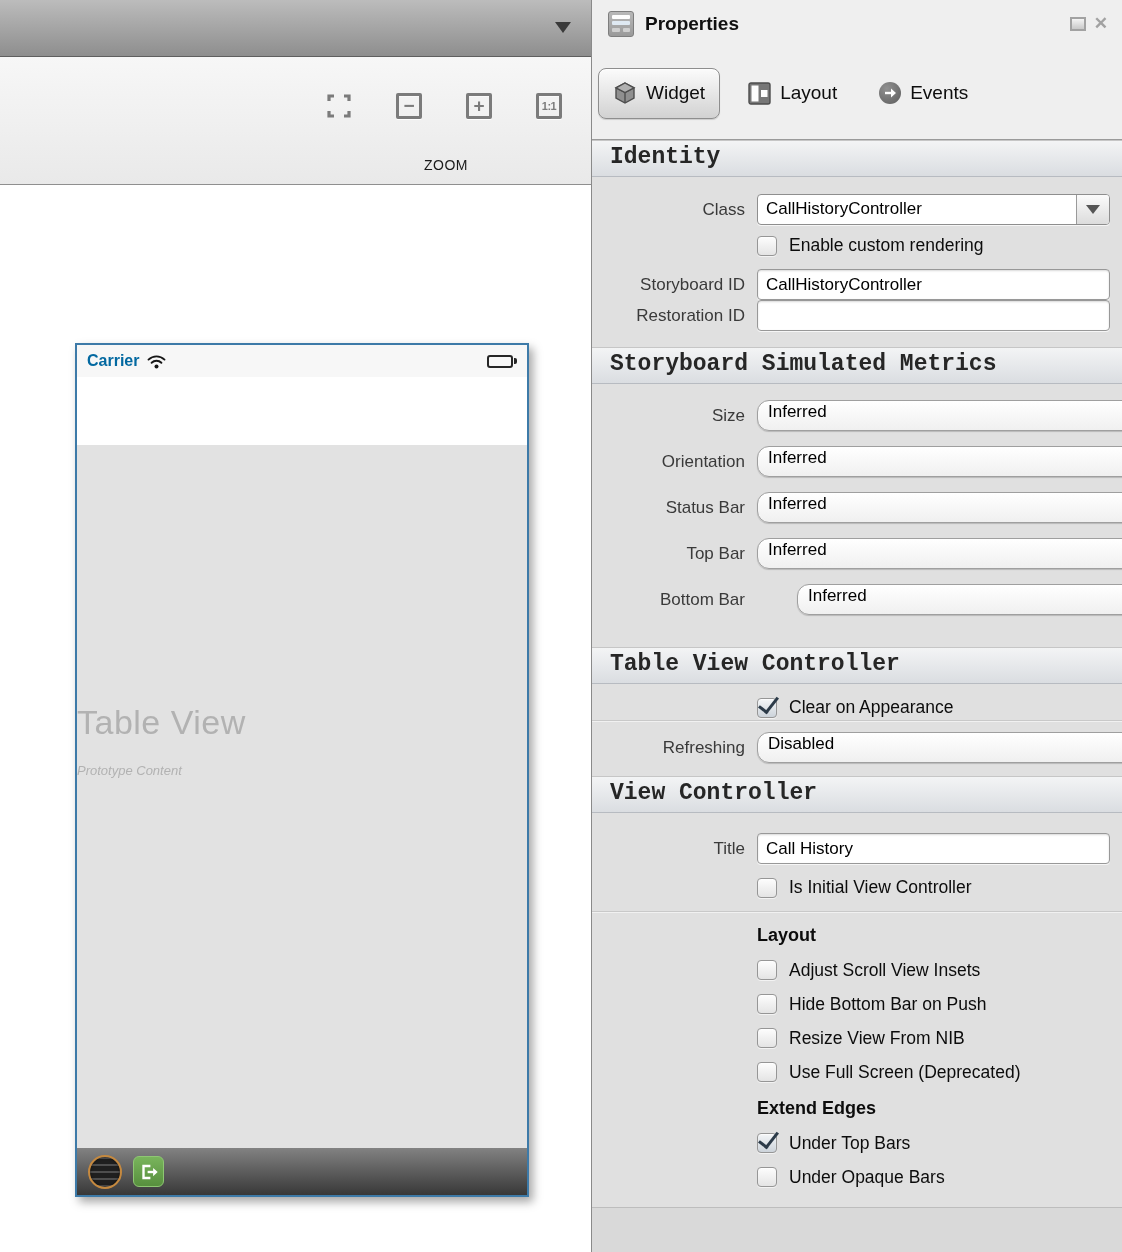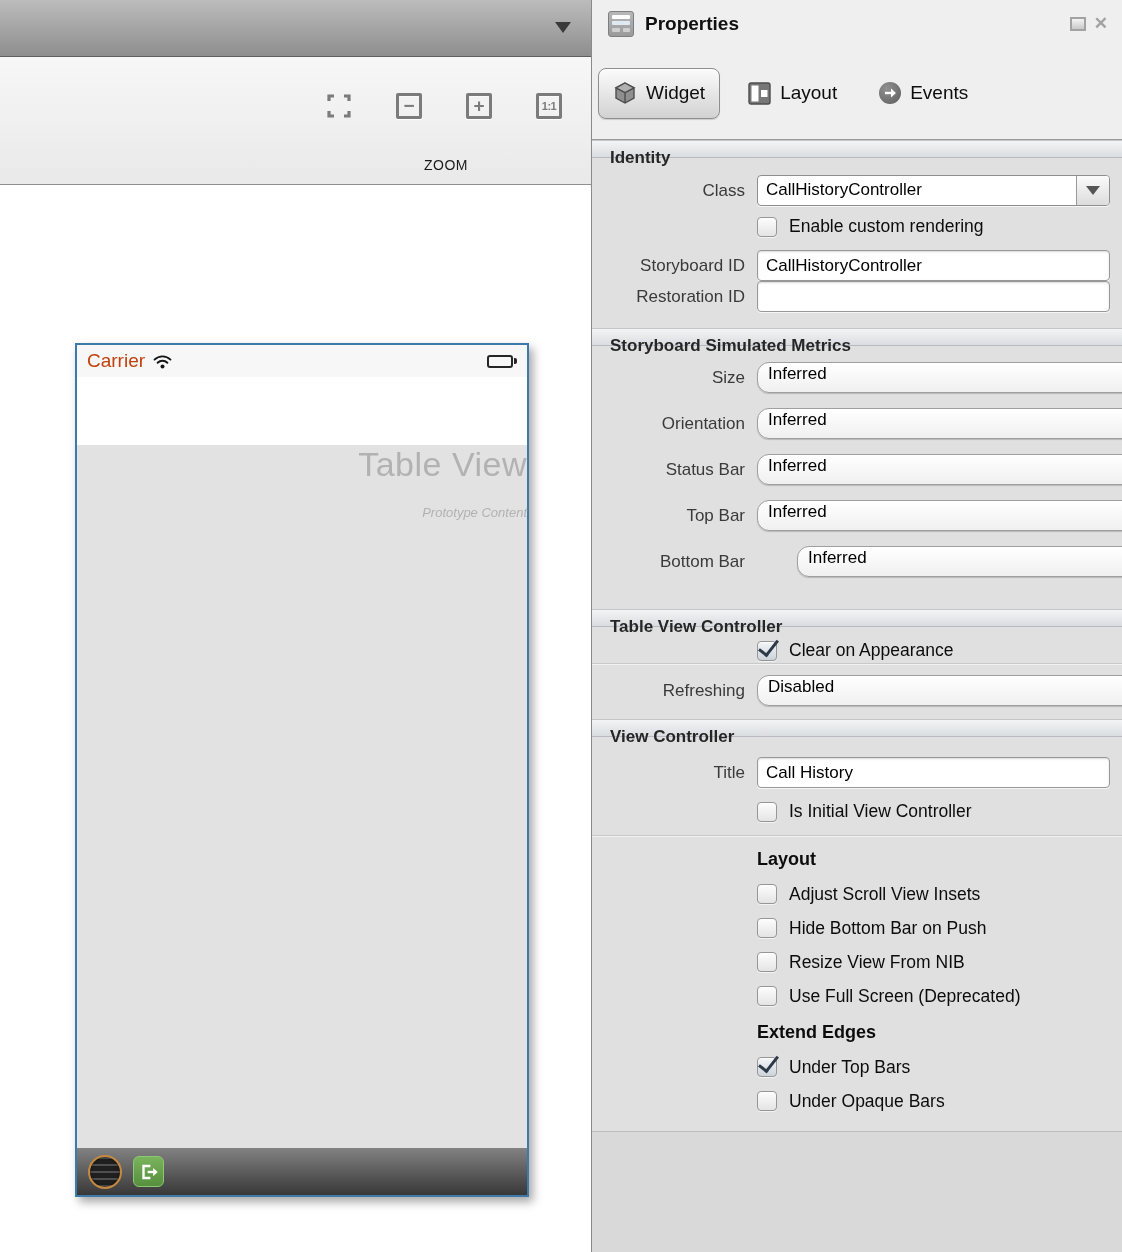--- a/index.html
+++ b/index.html
@@ -25,31 +25,31 @@
   .zoom-glyph.small { font-size:11px; letter-spacing:-0.5px; margin-top:0; }
   .zoom-label { position:absolute; top:100px; left:406px; width:80px; text-align:center;
     font-size:14px; letter-spacing:.5px; color:#1a1a1a; }
 
   .canvas { flex:1; background:#ffffff; position:relative; }
   .scene { position:absolute; left:75px; top:158px; width:454px; height:854px;
     border:2px solid #3d7aa8; background:#e2e2e2; display:flex; flex-direction:column;
     box-shadow:4px 5px 9px rgba(0,0,0,.35); cursor:default; }
   .statusbar { height:32px; background:#f7f7f7; display:flex; align-items:center;
     padding:0 10px; flex:none; }
-  .carrier { font-size:19px; font-weight:normal; color:#c2410c; }
+  .carrier { font-size:16px; font-weight:bold; color:#0369a1; }
   .wifi-icon { margin-left:8px; margin-top:2px; }
   .battery { margin-left:auto; display:flex; align-items:center; }
   .battery-body { width:26px; height:13px; border:2px solid #262626; border-radius:3px;
     padding:1px; background:#f7f7f7; }
   .battery-fill { width:100%; height:100%; background:#151515; border-radius:1px; }
   .battery-tip { width:3px; height:6px; background:#262626; border-radius:0 2px 2px 0;
     margin-left:1px; }
   .nav-area { height:68px; background:#ffffff; flex:none; }
   .table-area { flex:1; background:#e2e2e2; display:flex; flex-direction:column;
-    align-items:flex-end; }
+    align-items:flex-start; padding-top:258px; }
   .tv-title { font-size:34px; color:#b2b2b2; letter-spacing:.5px; }
   .tv-sub { font-size:13px; font-style:italic; color:#b2b2b2; margin-top:21px; }
   .dock { height:47px; flex:none; background:linear-gradient(#828282,#383838);
     display:flex; align-items:center; padding-left:11px; gap:11px; }
   .dock-circle { width:34px; height:34px; border-radius:50%; border:2px solid #c5893f;
     background:repeating-linear-gradient(#4e4e4e 0 2px, #1f1f1f 2px 7px);
     box-shadow:inset 0 0 3px rgba(0,0,0,.6); cursor:pointer; }
   .dock-exit { width:31px; height:31px; border-radius:6px; border:1px solid #8ec773;
     background:linear-gradient(#79b45c,#578f3e); display:flex; align-items:center;
     justify-content:center; cursor:pointer; }
@@ -78,24 +78,24 @@
     padding:0 14px; height:51px; cursor:pointer; }
   .tab.selected { border:1px solid #8e8e8e; border-radius:8px;
     background:linear-gradient(#fbfbfb,#d2d2d2);
     box-shadow:inset 0 1px 1px rgba(255,255,255,.9), 0 1px 1px rgba(0,0,0,.15); }
   .tab + .tab { margin-left:14px; }
   .layout-pane-icon { width:23px; height:23px; }
   .events-circle { width:22px; height:22px; border-radius:50%;
     background:radial-gradient(circle at 35% 30%, #919191, #5c5c5c);
     display:flex; align-items:center; justify-content:center; }
 
-  .section-header { height:18px; background:linear-gradient(#f3f4f5,#dadde1);
+  .section-header { height:37px; background:linear-gradient(#f3f4f5,#dadde1);
     border-top:1px solid #c6c6c6; border-bottom:1px solid #b7bbc1;
-    font-size:17px; font-weight:bold; color:#262626; line-height:33px;
-    padding-left:18px; flex:none; }
+    font-size:23px; font-weight:bold; color:#262626; line-height:33px;
+    padding-left:18px; flex:none;font-family:Liberation Mono, monospace; }
 
   .frow { display:flex; align-items:center; }
   .rlabel { width:153px; text-align:right; font-size:17px; color:#3a3a3a; flex:none; }
   .rctl { margin-left:12px; width:353px; flex:none; }
 
   input.tfield { width:353px; height:31px; border:1px solid #989898; border-radius:4px;
     background:#fff; font-family:"Liberation Sans",sans-serif; font-size:17px;
     color:#000; padding:0 8px;
     box-shadow:inset 0 1px 2px rgba(0,0,0,.15), 0 1px 0 rgba(255,255,255,.7); }
 

